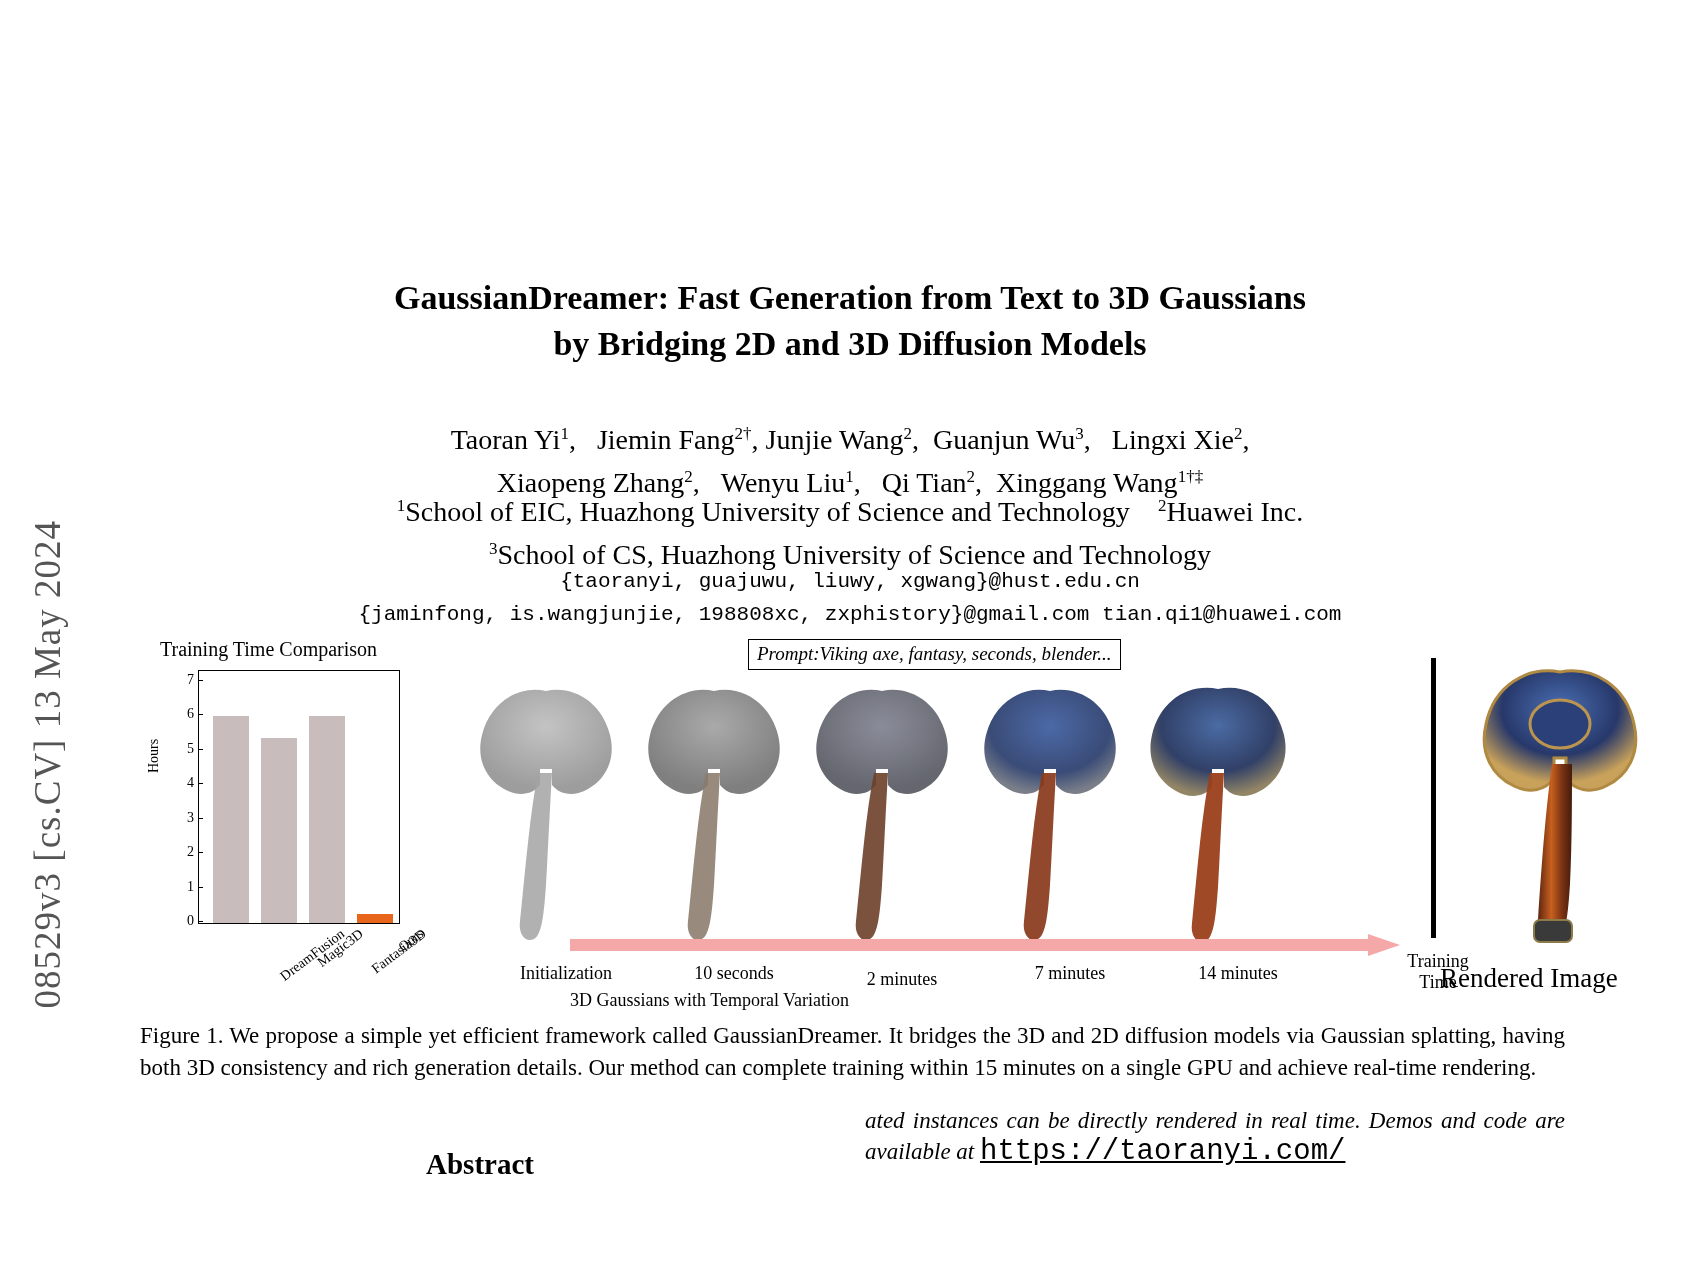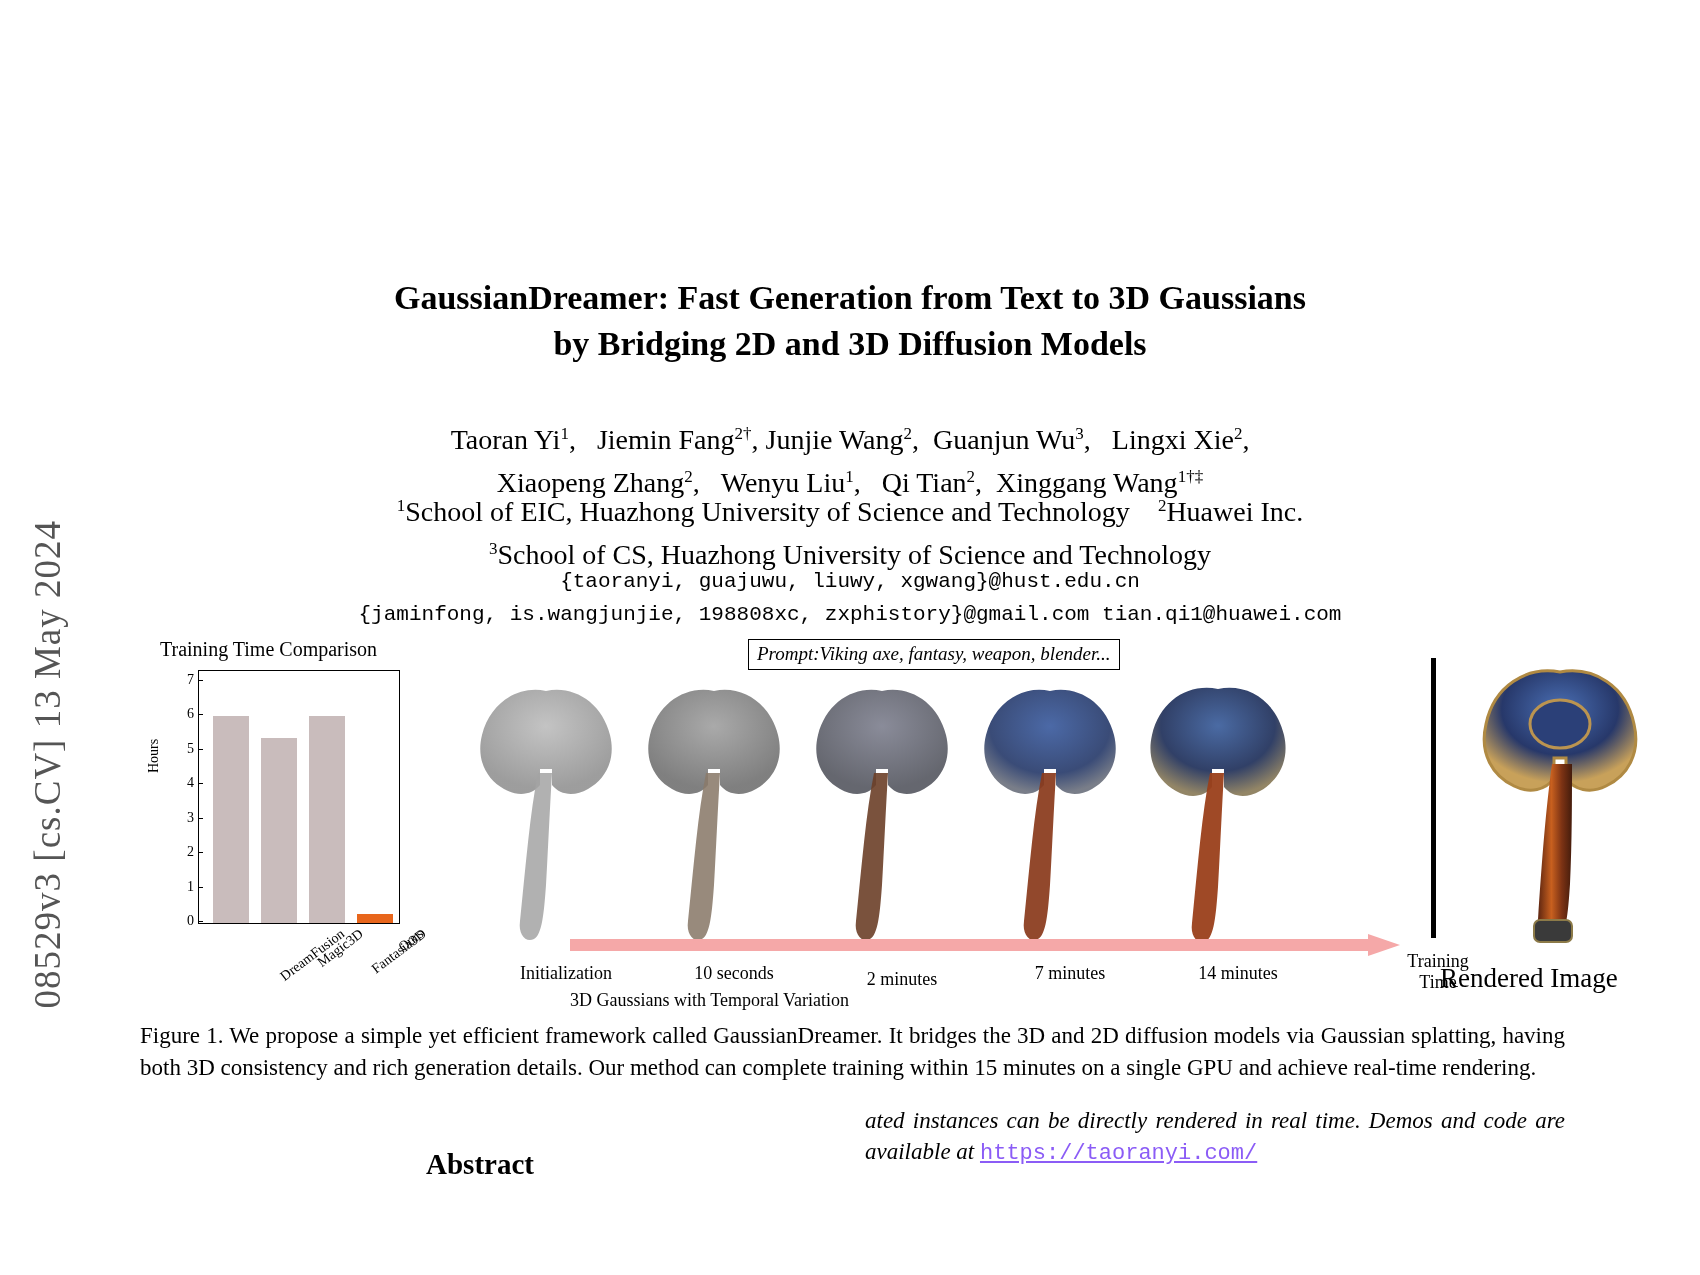--- a/index.html
+++ b/index.html
@@ -265,23 +265,23 @@
     left: 865px;
     top: 1105px;
     width: 700px;
     font-size: 23px;
     line-height: 31px;
     font-style: italic;
     text-align: justify;
   }
   .link {
     font-family: "Liberation Mono", monospace;
-    color: #8b5cf6;
+    color: #000000;
     font-style: normal;
-    font-size: 22px;
+    font-size: 29px;
   }
 </style>
 </head>
 <body>
 
 <div class="page">
 
   <div class="arxiv-stamp">08529v3  [cs.CV]  13 May 2024</div>
 
   <div class="title">
@@ -324,21 +324,21 @@
         <div class="bar" style="left:62px;  width:36px; height:185px;"></div>
         <div class="bar" style="left:110px; width:36px; height:207px;"></div>
         <div class="bar ours" style="left:158px; width:36px; height:9px;"></div>
       </div>
       <div class="xtick" style="left:110px;">DreamFusion</div>
       <div class="xtick" style="left:152px;">Magic3D</div>
       <div class="xtick" style="left:204px;">Fantasia3D</div>
       <div class="xtick" style="left:238px;">Ours</div>
     </div>
 
-    <div class="prompt-box">Prompt:Viking axe, fantasy, weapon, blender...</div>
+    <div class="prompt-box">Prompt:Viking axe, fantasy, seconds, blender...</div>
 
     <div class="axe" style="left:320px;">
       <svg width="172" height="280" viewBox="0 0 172 280">
         <defs>
           <radialGradient id="g0" cx="50%" cy="35%" r="60%">
             <stop offset="0%" stop-color="#b9b9b9"></stop>
               <stop offset="100%" stop-color="#8c8c8c"></stop>
           </radialGradient>
         </defs>
         <path d="M86 18 C58 12 30 30 22 62 C16 86 26 106 44 116 C58 124 72 122 80 112 L80 96 L92 96 L92 112 C100 122 114 124 128 116 C146 106 156 86 150 62 C142 30 114 12 86 18 Z" fill="url(#g0)" opacity="0.85"></path>

